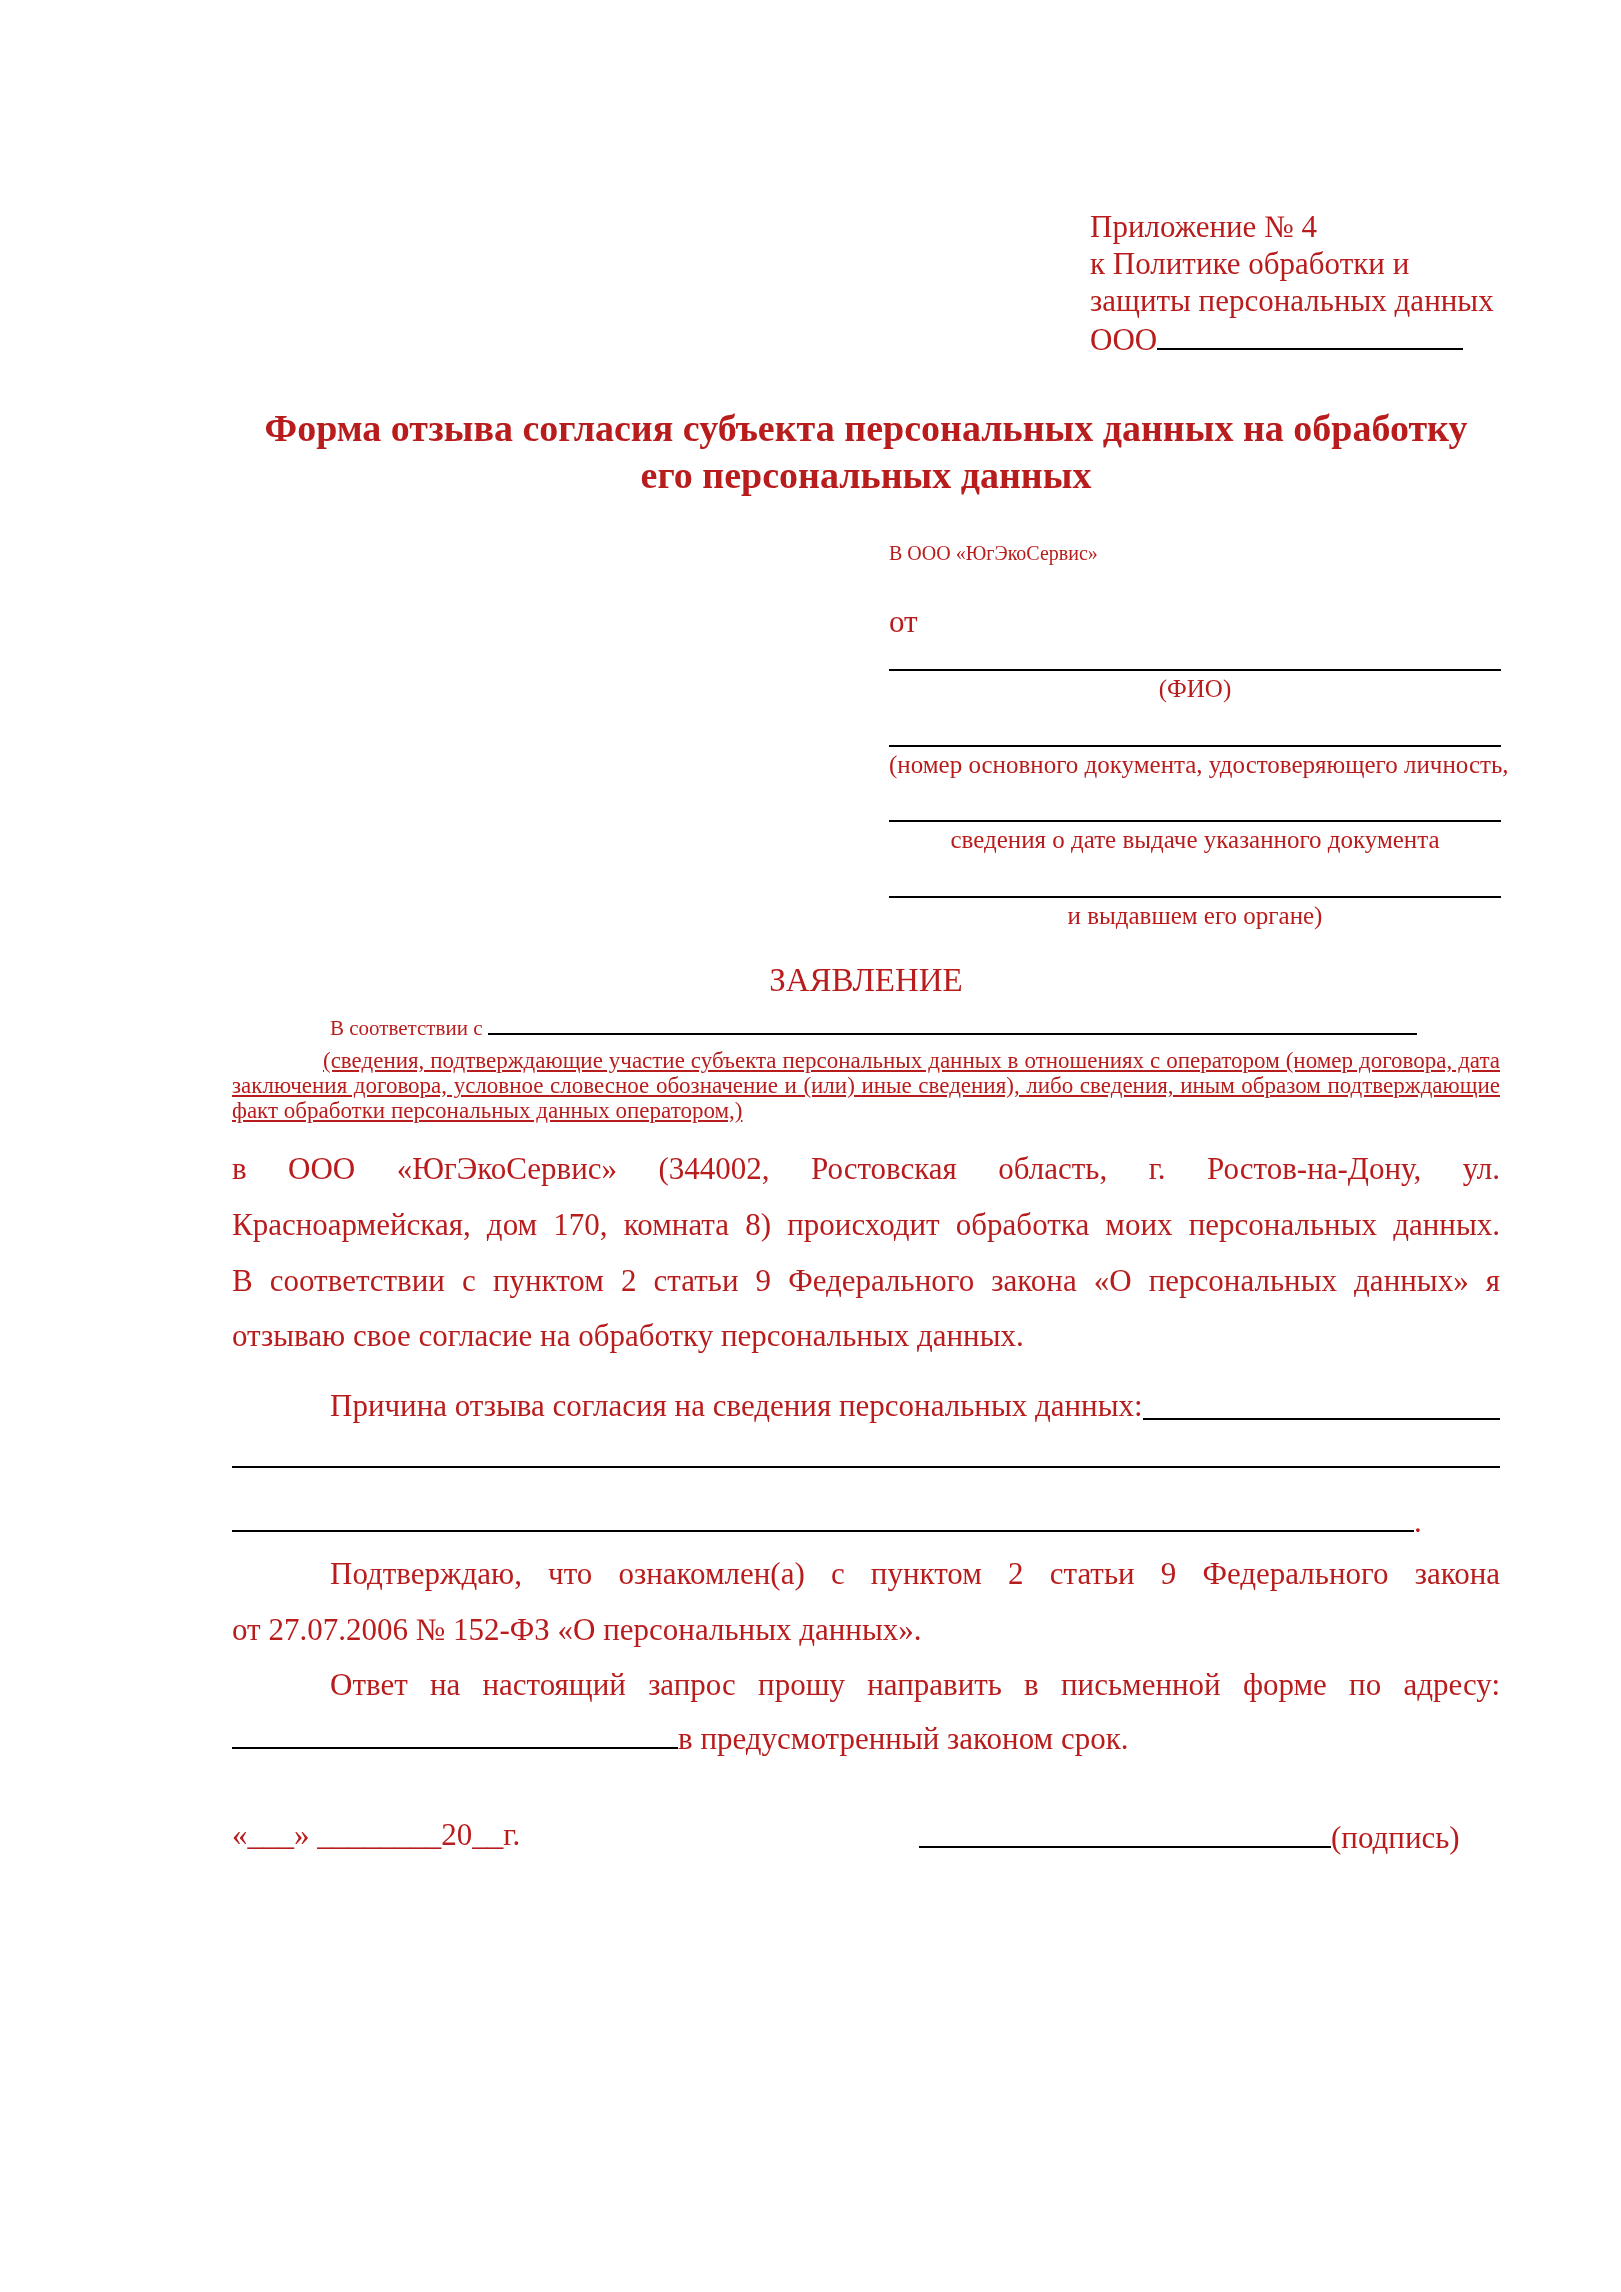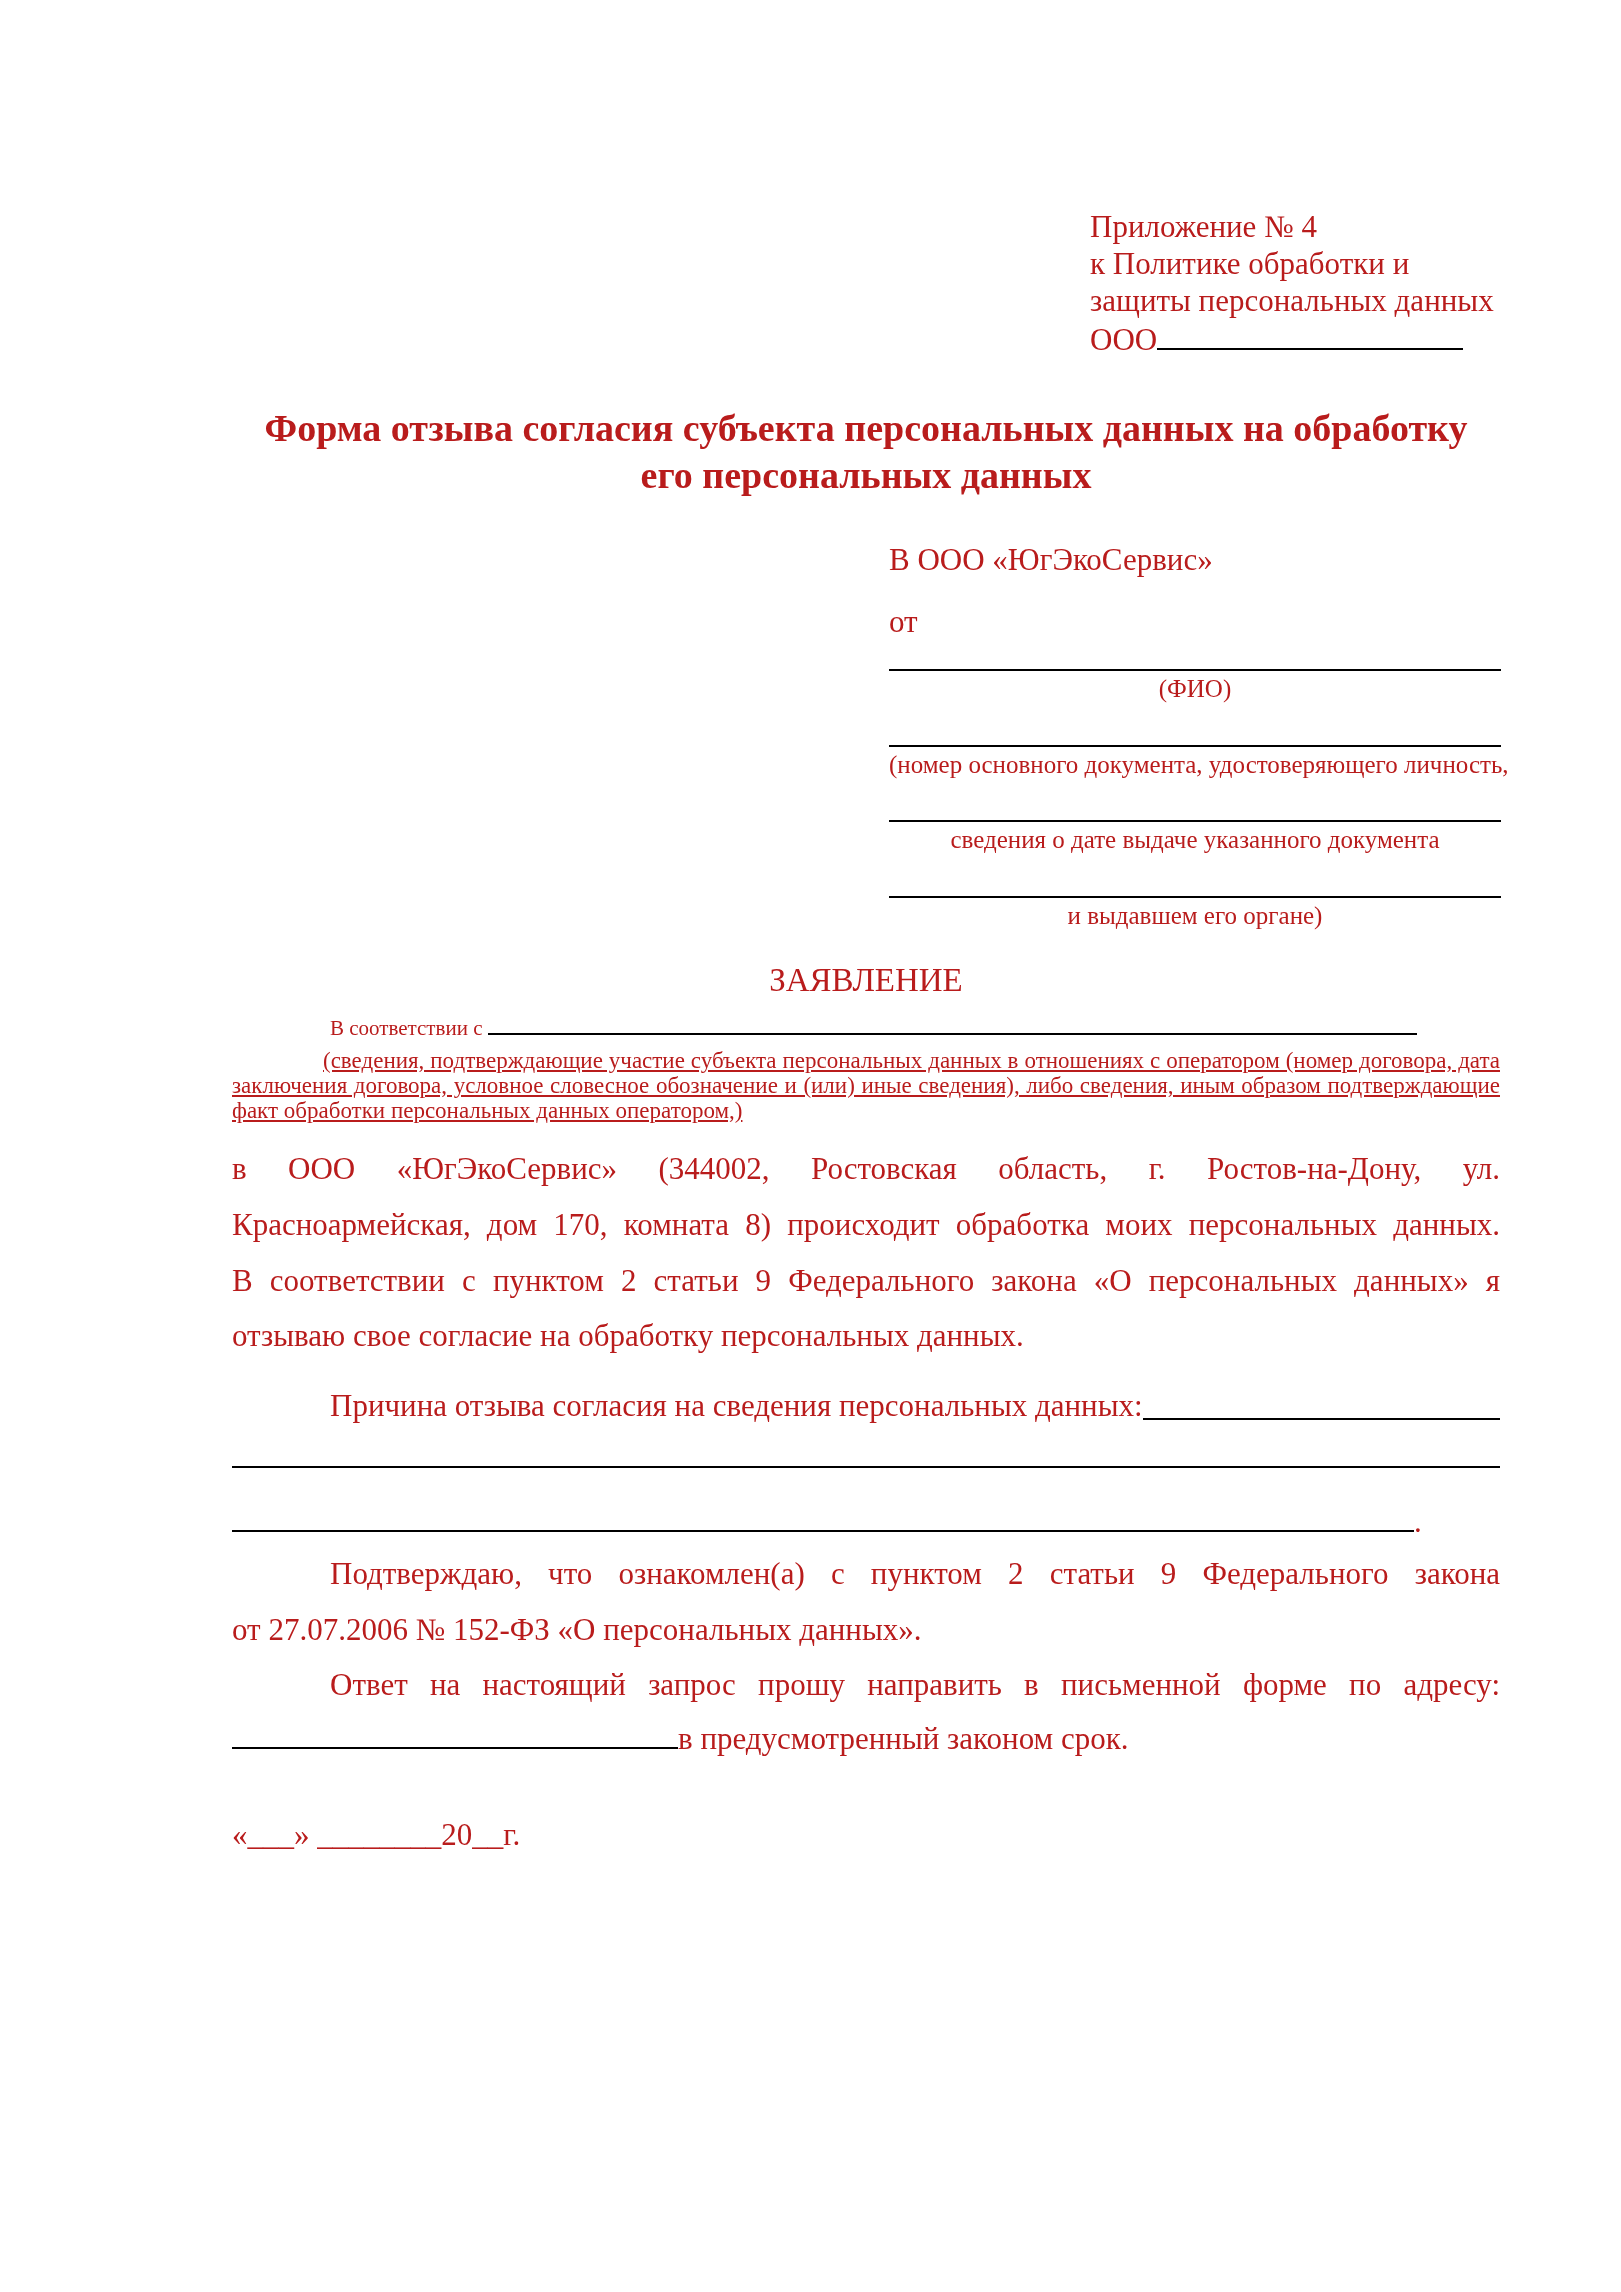--- a/index.html
+++ b/index.html
@@ -18,21 +18,21 @@
   .ref-ooo-line { border-bottom:2.9px solid #000; display:inline-block; width:306px; height:29px; vertical-align:baseline; }
 
   
   .doc-title {
     left:176px; top:405px; width:1380px;
     font-size:38px; font-weight:bold; line-height:47px;
     text-align:center;
   }
 
   
-  .addr-to   { left:889px; top:542px; font-size:31px;text-align:center; }
+  .addr-to   { left:889px; top:542px; font-size:20px;text-align:center; }
   .addr-from { left:889px; top:604px; font-size:31px; }
   .sig-row   { left:889px; width:612px; font-size:25px; line-height:29px; text-align:center; }
   .sig-row .rule { border-top:2.9px solid #000; height:0; margin-bottom:2.9px; }
   .sig-row .cap  { white-space:nowrap; }
 
   
   .stmt-heading { left:232px; top:962px; width:1268px; text-align:center; font-size:33px; }
   .intro-line { left:232px; top:1012px; width:1268px; font-size:21px; white-space:nowrap; }
   .intro-line .indent { display:inline-block; width:98px; }
   .ul { display:inline-block; border-bottom:2.9px solid #000; height:1em; vertical-align:baseline; }
@@ -116,15 +116,16 @@
   <div class="abs blank-full"></div>
   <div class="abs blank-part"><span class="ul" style="width:1182px"></span><span>.</span></div>
 
   <div class="abs jline" style="top:1546px; text-indent:98px">Подтверждаю, что ознакомлен(а) с пунктом 2 статьи 9 Федерального закона</div>
   <div class="abs jline last" style="top:1602px">от 27.07.2006 № 152-ФЗ «О персональных данных».</div>
 
   <div class="abs jline" style="top:1657px; text-indent:98px">Ответ на настоящий запрос прошу направить в письменной форме по адресу:</div>
   <div class="abs reply-tail-line"><span class="ul" style="width:446px"></span><span>в предусмотренный законом срок.</span></div>
 
   <div class="abs footer-date">«___» ________20__г.</div>
+  <div class="abs footer-sign"><span class="ul" style="width:412px"></span><span>(подпись)</span></div>
 
 </div>
 
 
 </body></html>

